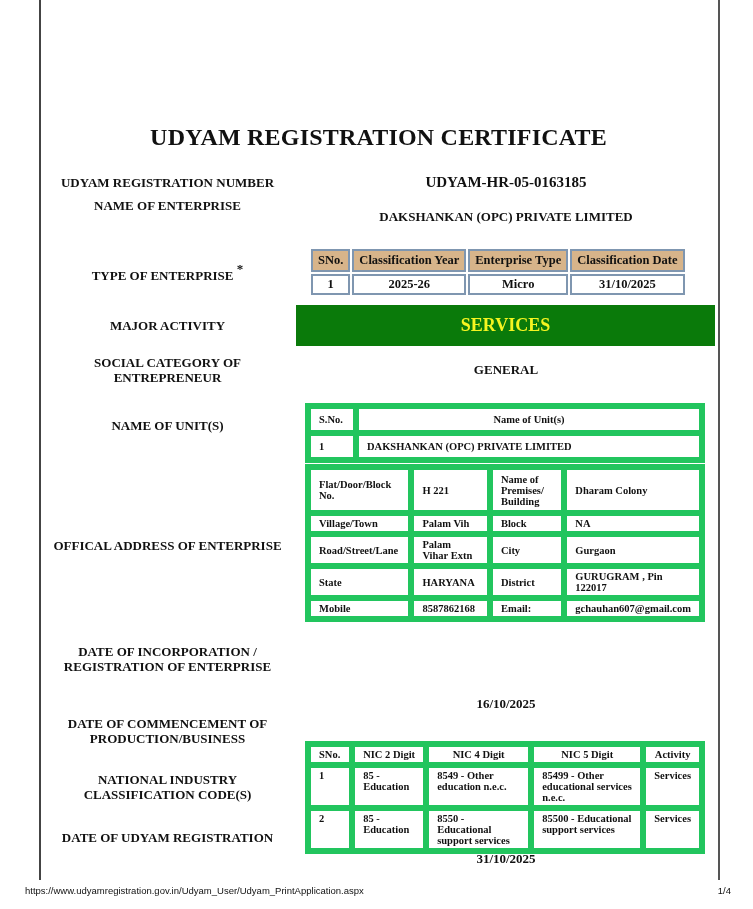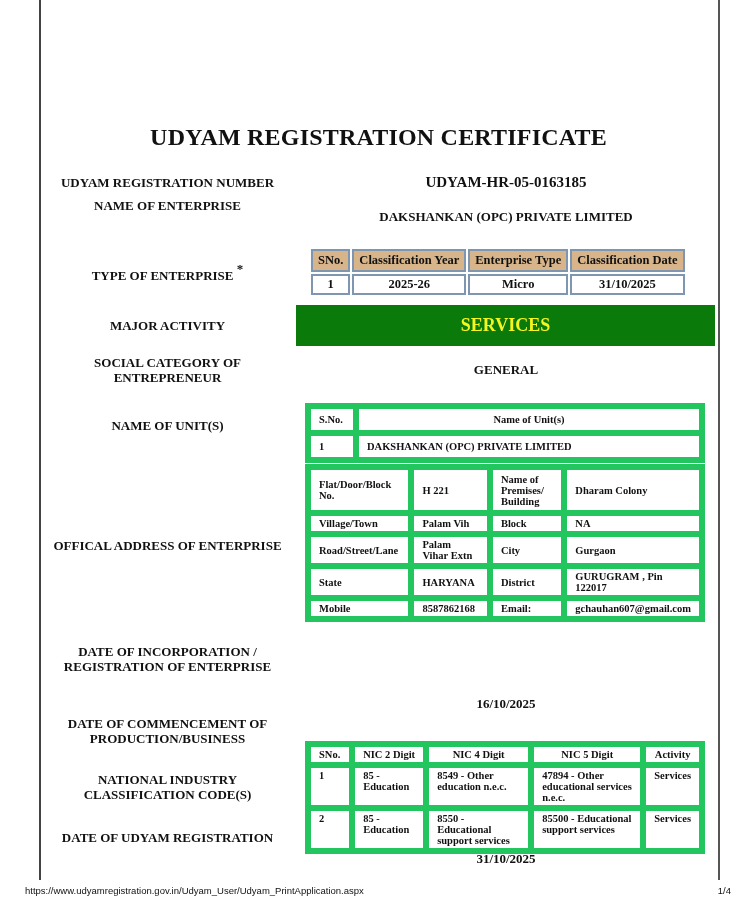--- a/index.html
+++ b/index.html
@@ -142,21 +142,21 @@
     <th style="width:23px;text-align:left;vertical-align:middle;">SNo.</th>
     <th style="width:58px;vertical-align:middle;">NIC 2 Digit</th>
     <th style="width:112px;vertical-align:middle;">NIC 4 Digit</th>
     <th style="width:126px;vertical-align:middle;">NIC 5 Digit</th>
     <th style="vertical-align:middle;">Activity</th>
   </tr>
   <tr style="height:30px;">
     <td>1</td>
     <td>85 - Education</td>
     <td>8549 - Other education n.e.c.</td>
-    <td>47894 - Other educational services n.e.c.</td>
+    <td>85499 - Other educational services n.e.c.</td>
     <td>Services</td>
   </tr>
   <tr style="height:30px;">
     <td>2</td>
     <td>85 - Education</td>
     <td>8550 - Educational support services</td>
     <td>85500 - Educational support services</td>
     <td>Services</td>
   </tr>
 </tbody>

